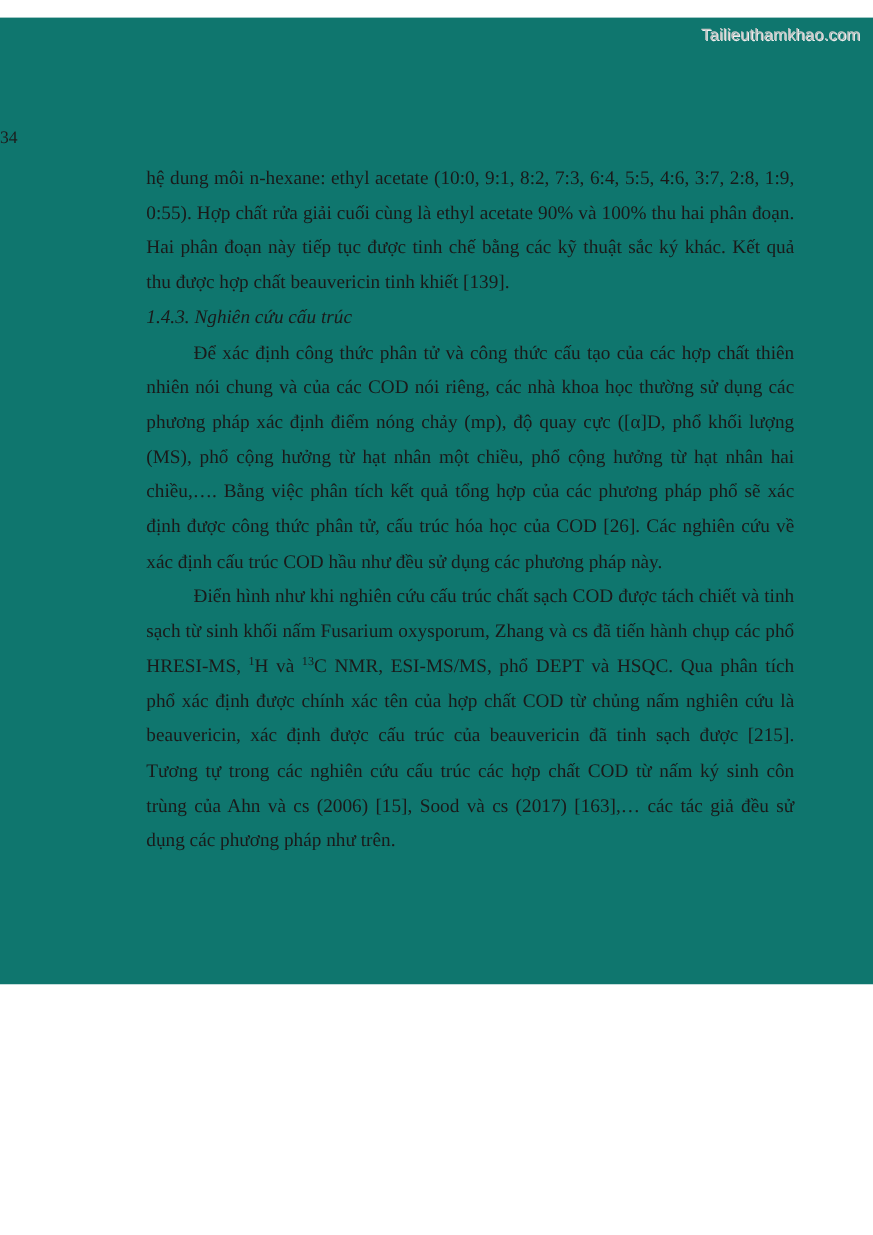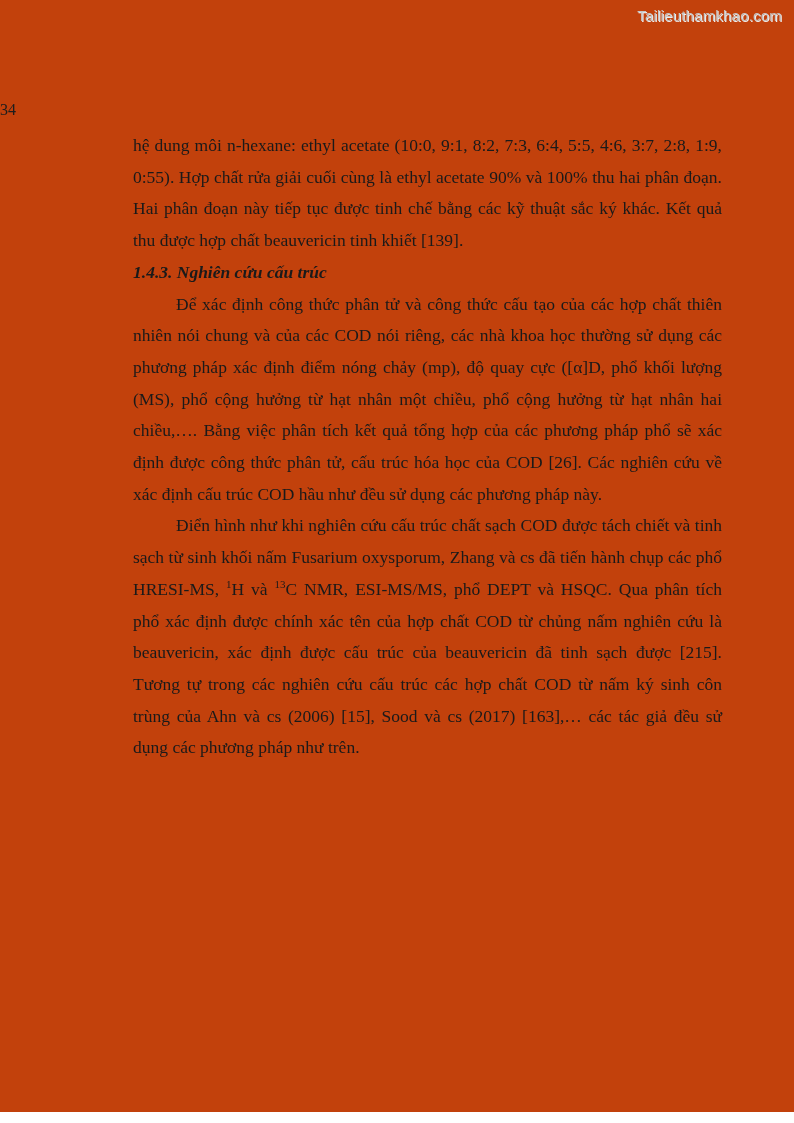--- a/index.html
+++ b/index.html
@@ -1,24 +1,25 @@
 <!DOCTYPE html>
 <html><head>
 <meta charset="utf-8">
 <style>
   * { margin: 0; padding: 0; box-sizing: border-box; }
   html, body { background: #ffffff; }
   .page {
     position: relative;
     width: 794px;
-    height: 1112px;
-    background: #c2410c;
+    height: 879px;
+    background: #0f766e;
     overflow: hidden;
     font-family: "Liberation Serif", "DejaVu Serif", serif;
     color: #161616;
+    margin-top: 16px;
   }
   .watermark {
     position: absolute;
     top: 7px;
     right: 12px;
     font-family: "Liberation Sans", "DejaVu Sans", sans-serif;
     font-size: 15px;
     color: #c6c6c6;
     text-shadow: 1px 1px 0 #efefef;
     letter-spacing: 0.2px;
@@ -38,21 +39,21 @@
     top: 130px;
     width: 589px;
     font-size: 17.5px;
     line-height: 31.7px;
     text-align: justify;
     color: #1a1a1a;
   }
   .para { text-indent: 0; }
   .para.indent { text-indent: 43px; }
   .section-heading {
-    font-weight: bold;
+    font-weight: normal;
     font-style: italic;
     text-align: left;
   }
   .italic-run { }
   sup.sup-run {
     font-size: 11px;
     line-height: 0;
     vertical-align: super;
   }
 </style>

